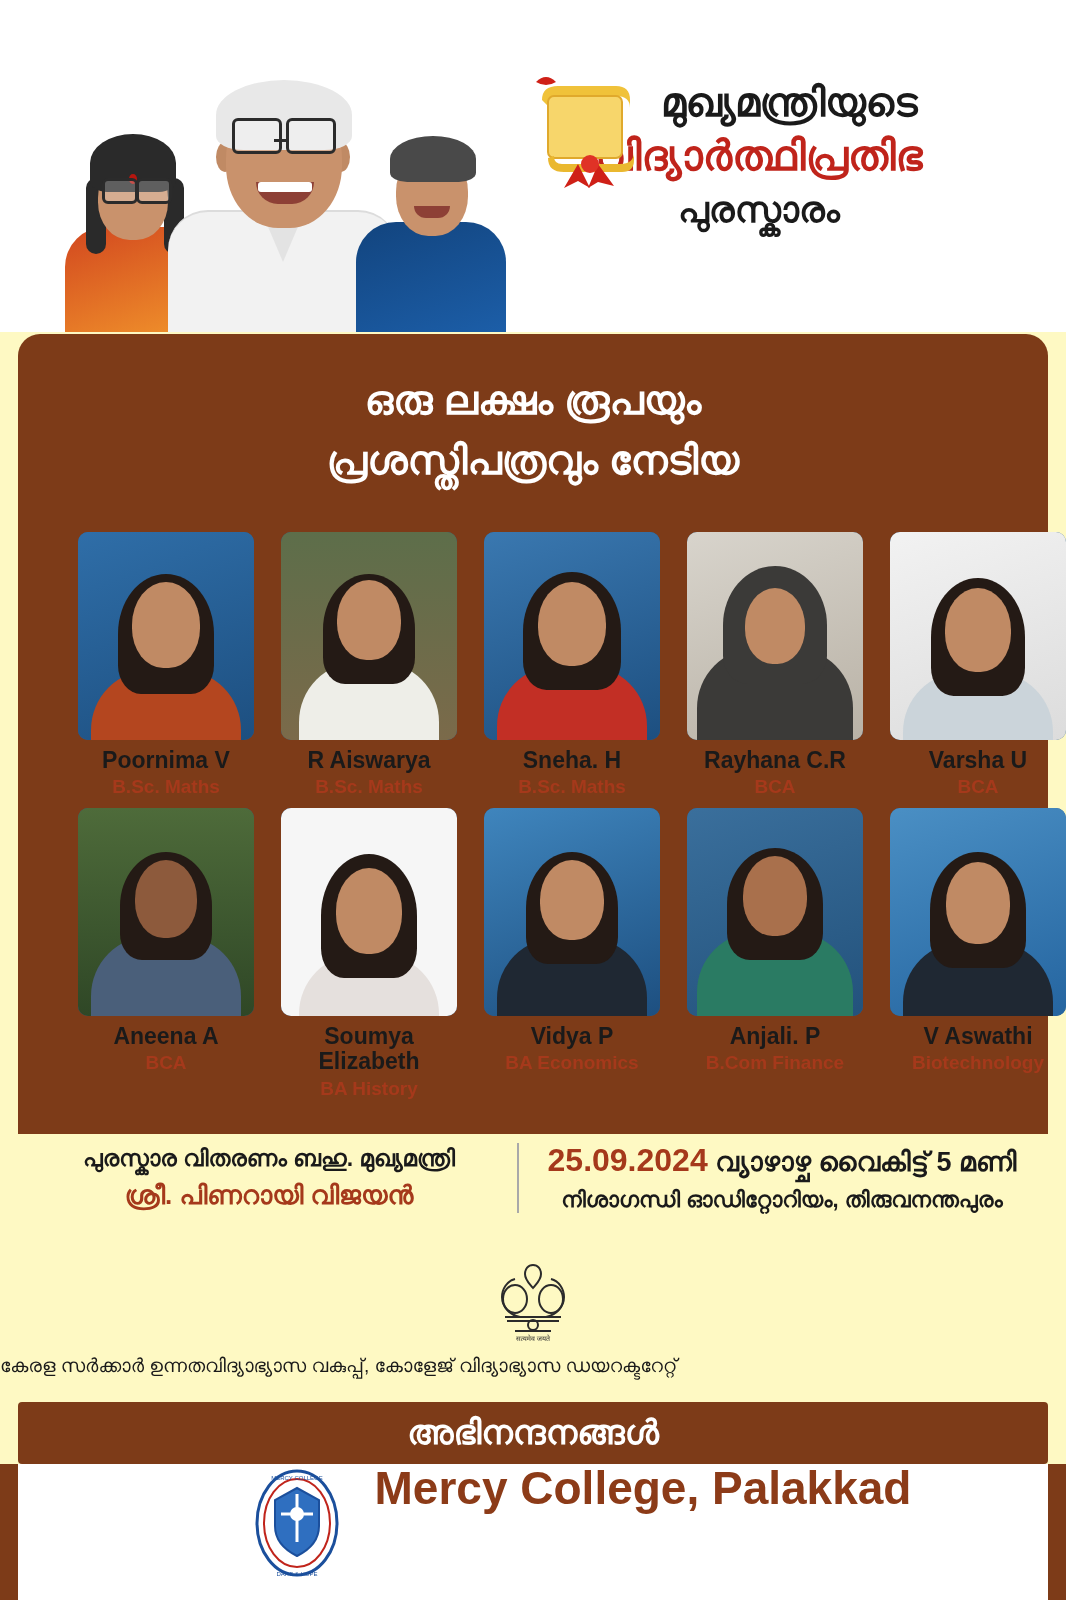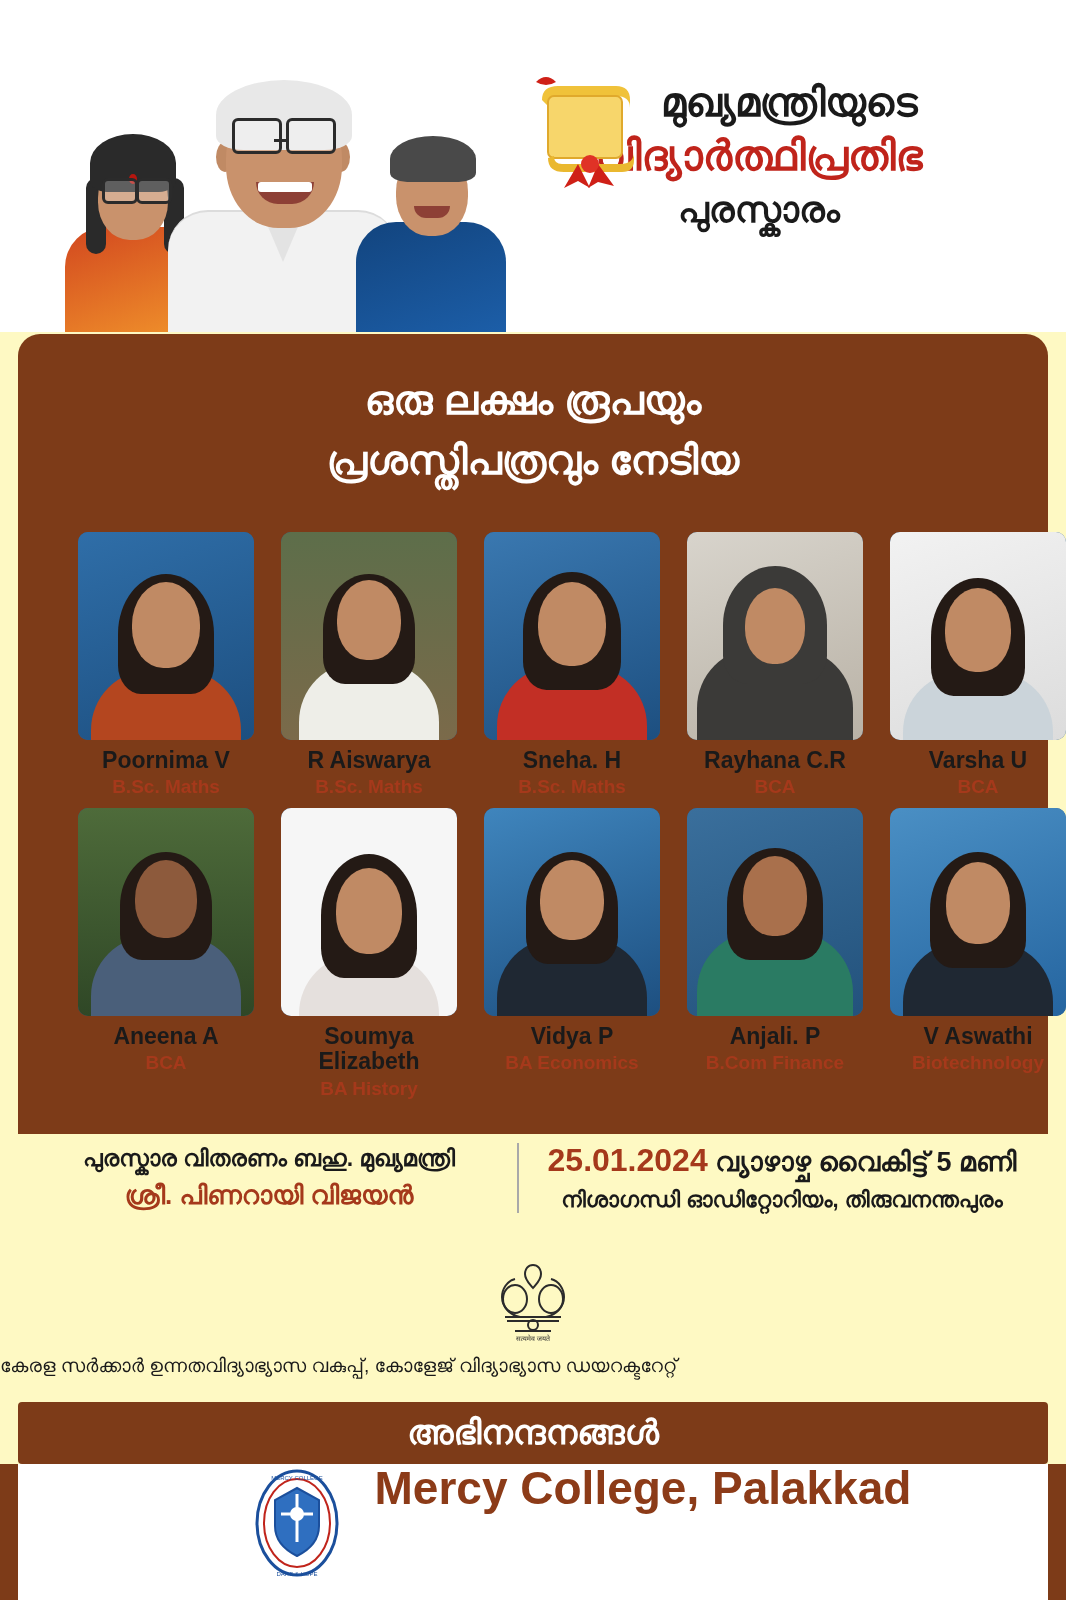--- a/index.html
+++ b/index.html
@@ -526,21 +526,21 @@
   </div>
 
   <div class="event">
     <div class="event-left">
       <div class="ev-l1">പുരസ്കാര വിതരണം ബഹു. മുഖ്യമന്ത്രി</div>
       <div class="ev-l2">ശ്രീ. പിണറായി വിജയൻ</div>
     </div>
     <div class="divider"></div>
     <div class="event-right">
       <div class="ev-r1">
-        <span class="date">25.01.2024</span>
+        <span class="date">25.09.2024</span>
         <span>വ്യാഴാഴ്ച വൈകിട്ട് 5 മണി</span>
       </div>
       <div class="ev-r2">നിശാഗന്ധി ഓഡിറ്റോറിയം, തിരുവനന്തപുരം</div>
     </div>
   </div>
 
   <div class="emblem-wrap">
     <div class="emblem">
       <svg viewBox="0 0 96 86" width="96" height="86">
         <g fill="none" stroke="#2b2b2b" stroke-width="2">

